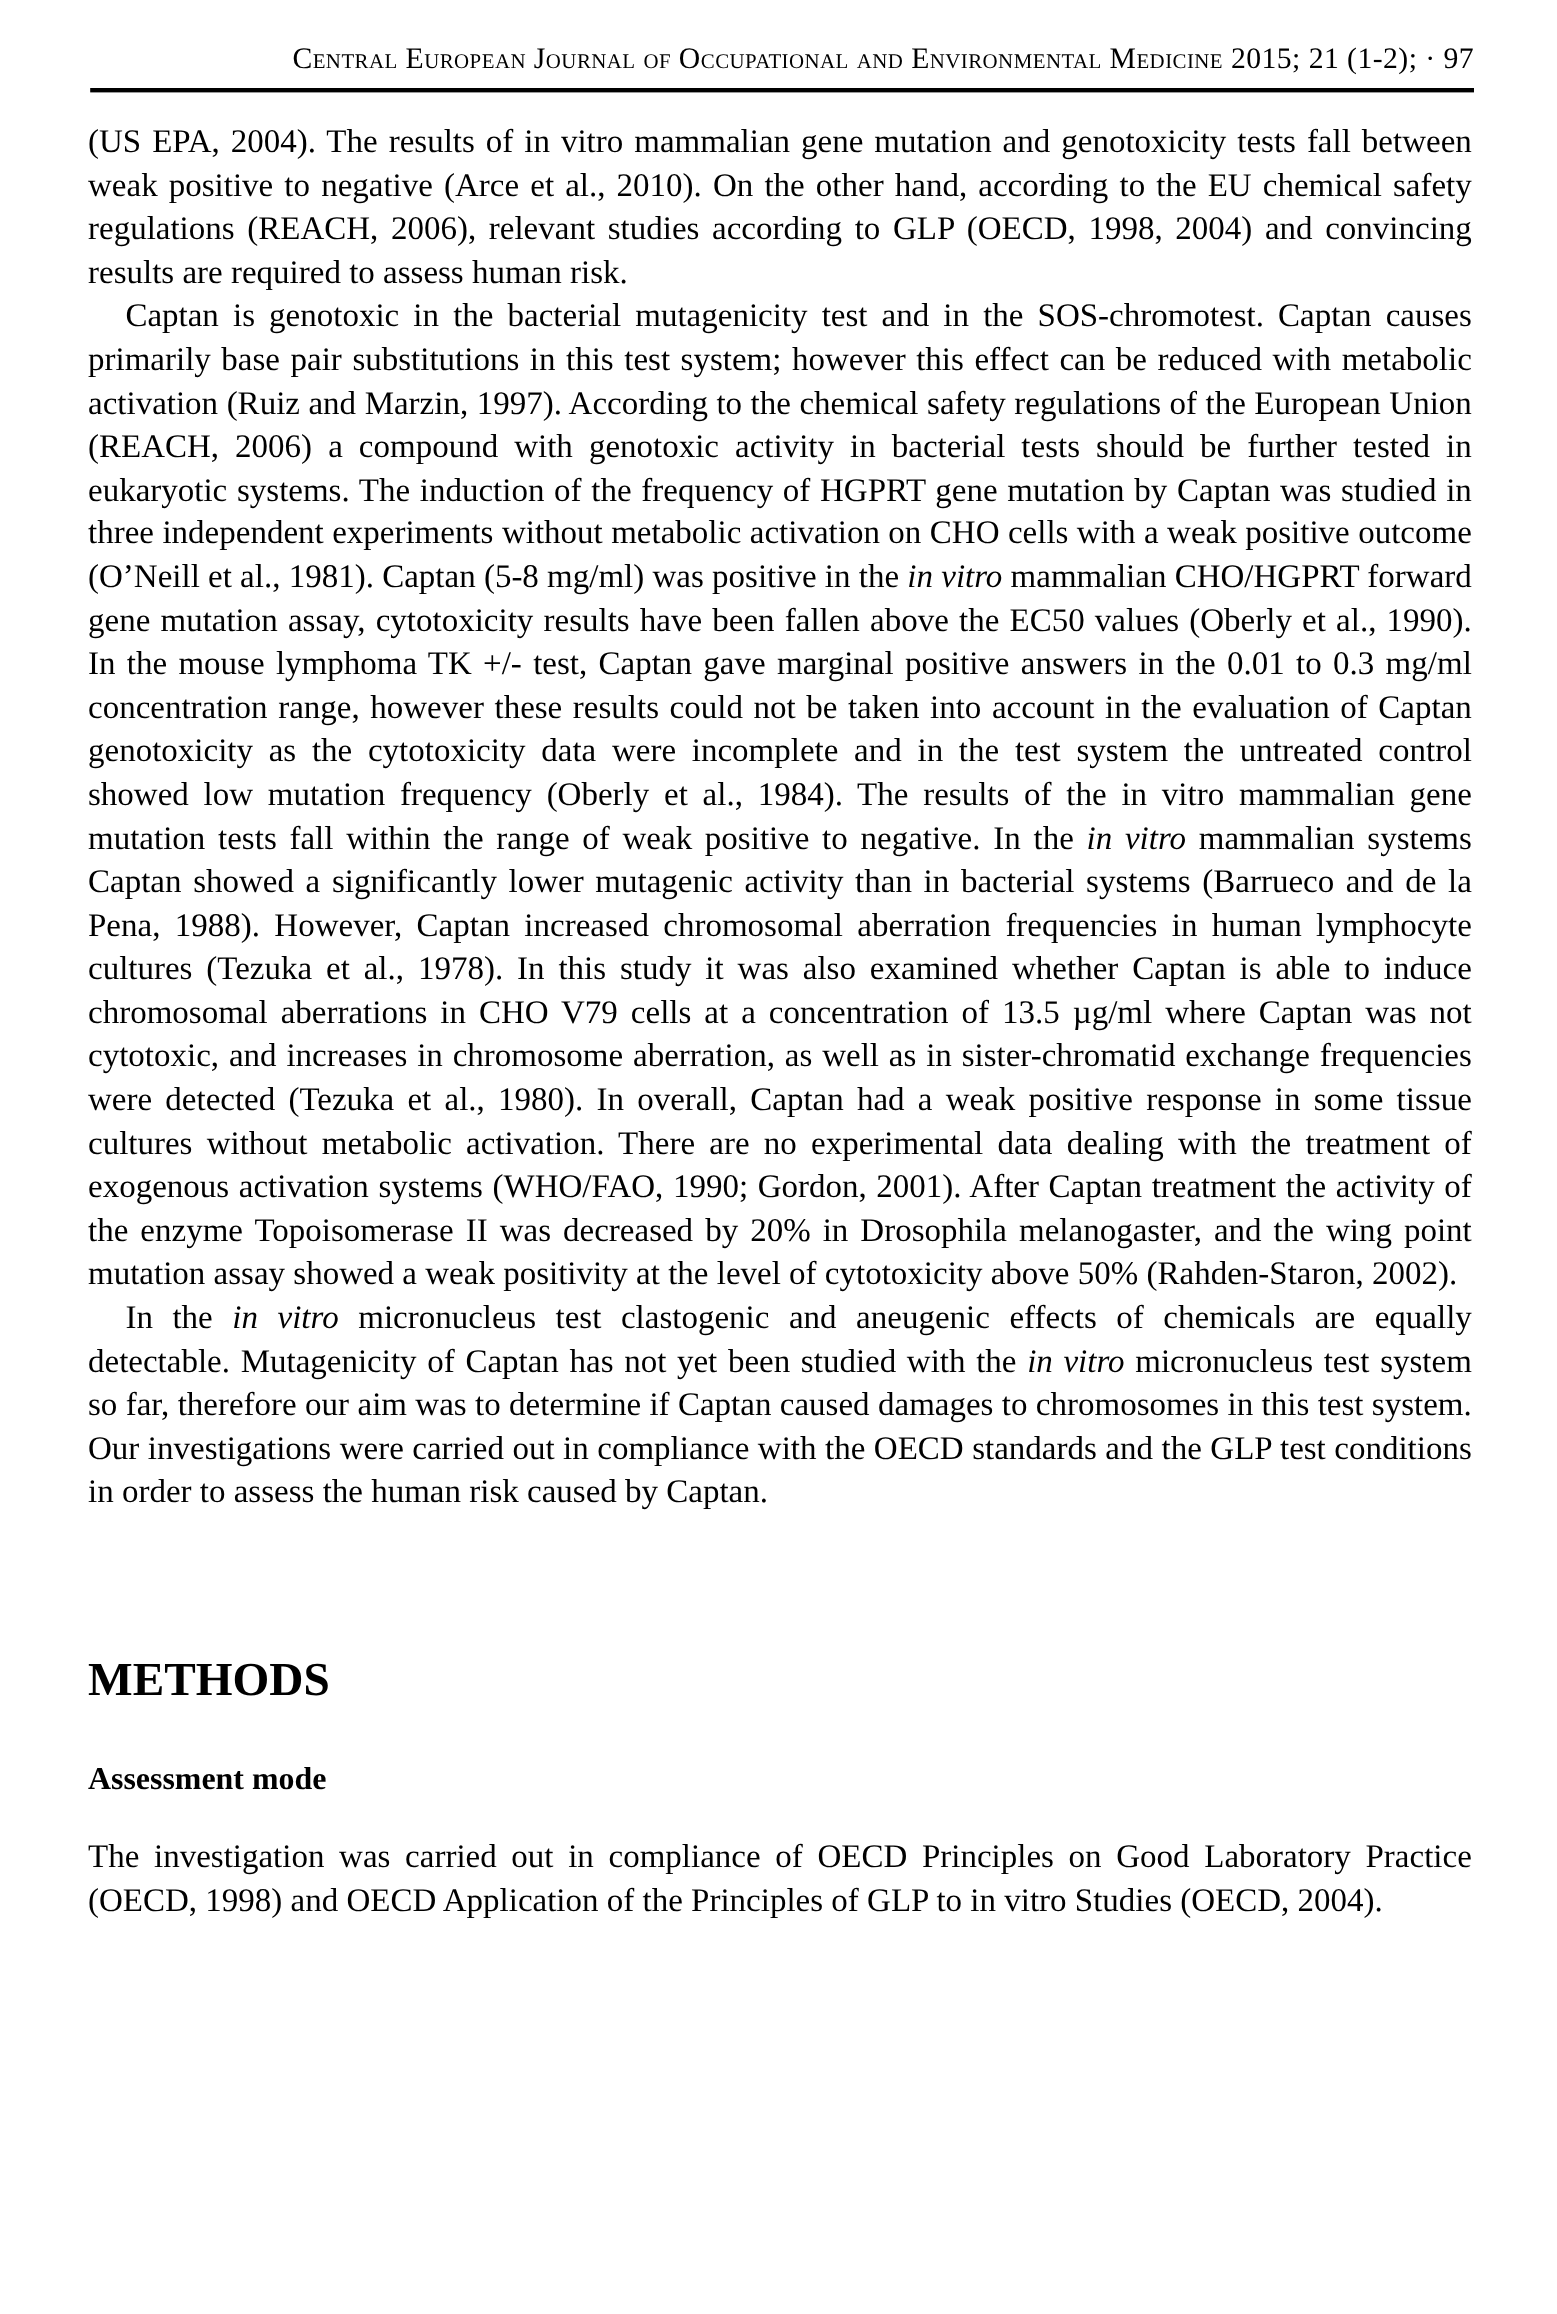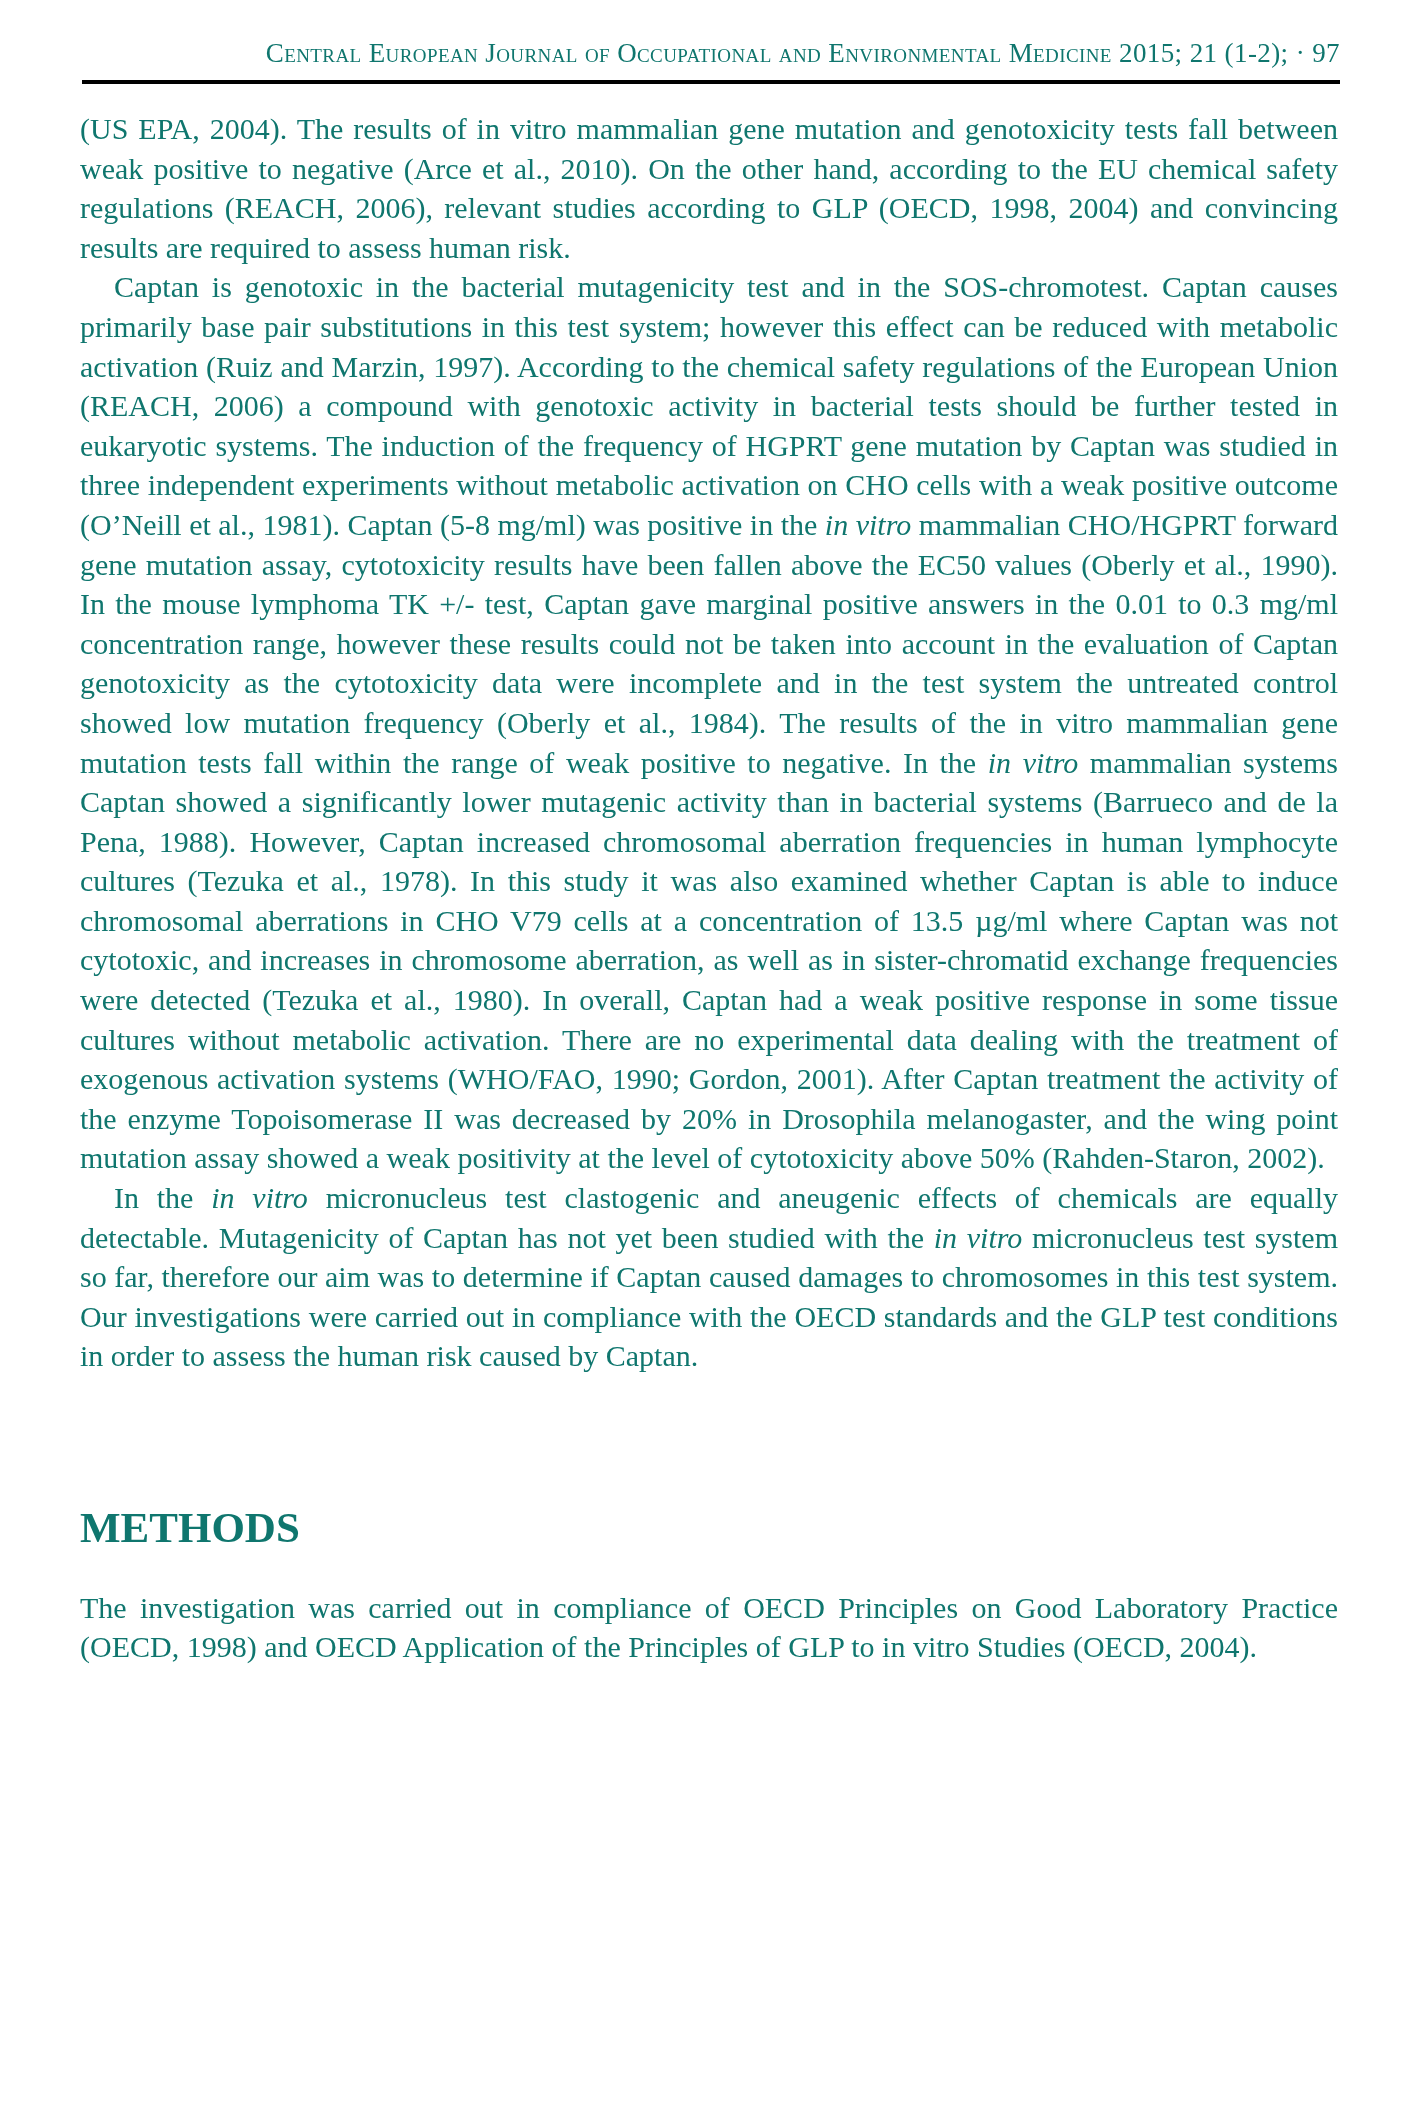--- a/index.html
+++ b/index.html
@@ -1,21 +1,21 @@
 <!DOCTYPE html>
 <html><head>
 <meta charset="utf-8">
 <style>
   html, body { margin: 0; padding: 0; background: #ffffff; }
   .page {
     position: relative;
     width: 1415px;
     height: 1852px;
     background: #ffffff;
-    color: #0f766e;
+    color: #000000;
     font-family: "Liberation Serif", serif;
     overflow: hidden;
   }
   .running-header {
     position: absolute;
     top: 38px;
     left: 80px;
     width: 1260px;
     text-align: right;
     font-variant: small-caps;
@@ -75,20 +75,21 @@
   <div class="content">
 
     <div>
         <p><span>(US EPA, 2004). The results of in vitro mammalian gene mutation and genotoxicity tests fall between weak positive to negative (Arce et al., 2010). On the other hand, according to the EU chemical safety regulations (REACH, 2006), relevant studies according to GLP (OECD, 1998, 2004) and convincing results are required to assess human risk.</span></p>
         <p class="indent"><span>Captan is genotoxic in the bacterial mutagenicity test and in the SOS-chromotest. Captan causes primarily base pair substitutions in this test system; however this effect can be reduced with metabolic activation (Ruiz and Marzin, 1997). According to the chemical safety regulations of the European Union (REACH, 2006) a compound with genotoxic activity in bacterial tests should be further tested in eukaryotic systems. The induction of the frequency of HGPRT gene mutation by Captan was studied in three independent experiments without metabolic activation on CHO cells with a weak positive outcome (O’Neill et al., 1981). Captan (5-8 mg/ml) was positive in the </span><em>in vitro</em><span> mammalian CHO/HGPRT forward gene mutation assay, cytotoxicity results have been fallen above the EC50 values (Oberly et al., 1990). In the mouse lymphoma TK +/- test, Captan gave marginal positive answers in the 0.01 to 0.3 mg/ml concentration range, however these results could not be taken into account in the evaluation of Captan genotoxicity as the cytotoxicity data were incomplete and in the test system the untreated control showed low mutation frequency (Oberly et al., 1984). The results of the in vitro mammalian gene mutation tests fall within the range of weak positive to negative. In the </span><em>in vitro</em><span> mammalian systems Captan showed a significantly lower mutagenic activity than in bacterial systems (Barrueco and de la Pena, 1988). However, Captan increased chromosomal aberration frequencies in human lymphocyte cultures (Tezuka et al., 1978). In this study it was also examined whether Captan is able to induce chromosomal aberrations in CHO V79 cells at a concentration of 13.5 µg/ml where Captan was not cytotoxic, and increases in chromosome aberration, as well as in sister-chromatid exchange frequencies were detected (Tezuka et al., 1980). In overall, Captan had a weak positive response in some tissue cultures without metabolic activation. There are no experimental data dealing with the treatment of exogenous activation systems (WHO/FAO, 1990; Gordon, 2001). After Captan treatment the activity of the enzyme Topoisomerase II was decreased by 20% in Drosophila melanogaster, and the wing point mutation assay showed a weak positivity at the level of cytotoxicity above 50% (Rahden-Staron, 2002).</span></p>
         <p class="indent"><span>In the </span><em>in vitro</em><span> micronucleus test clastogenic and aneugenic effects of chemicals are equally detectable. Mutagenicity of Captan has not yet been studied with the </span><em>in vitro</em><span> micronucleus test system so far, therefore our aim was to determine if Captan caused damages to chromosomes in this test system. Our investigations were carried out in compliance with the OECD standards and the GLP test conditions in order to assess the human risk caused by Captan.</span></p>
       </div>
 
     <h1 class="methods-heading">METHODS</h1>
 
+    <h2 class="sub-heading">Assessment mode</h2>
 
     <div class="methods-paragraphs">
         <p><span>The investigation was carried out in compliance of OECD Principles on Good Laboratory Practice (OECD, 1998) and OECD Application of the Principles of GLP to in vitro Studies (OECD, 2004).</span></p>
       </div>
 
   </div>
 
 </div>
 
 </body></html>

